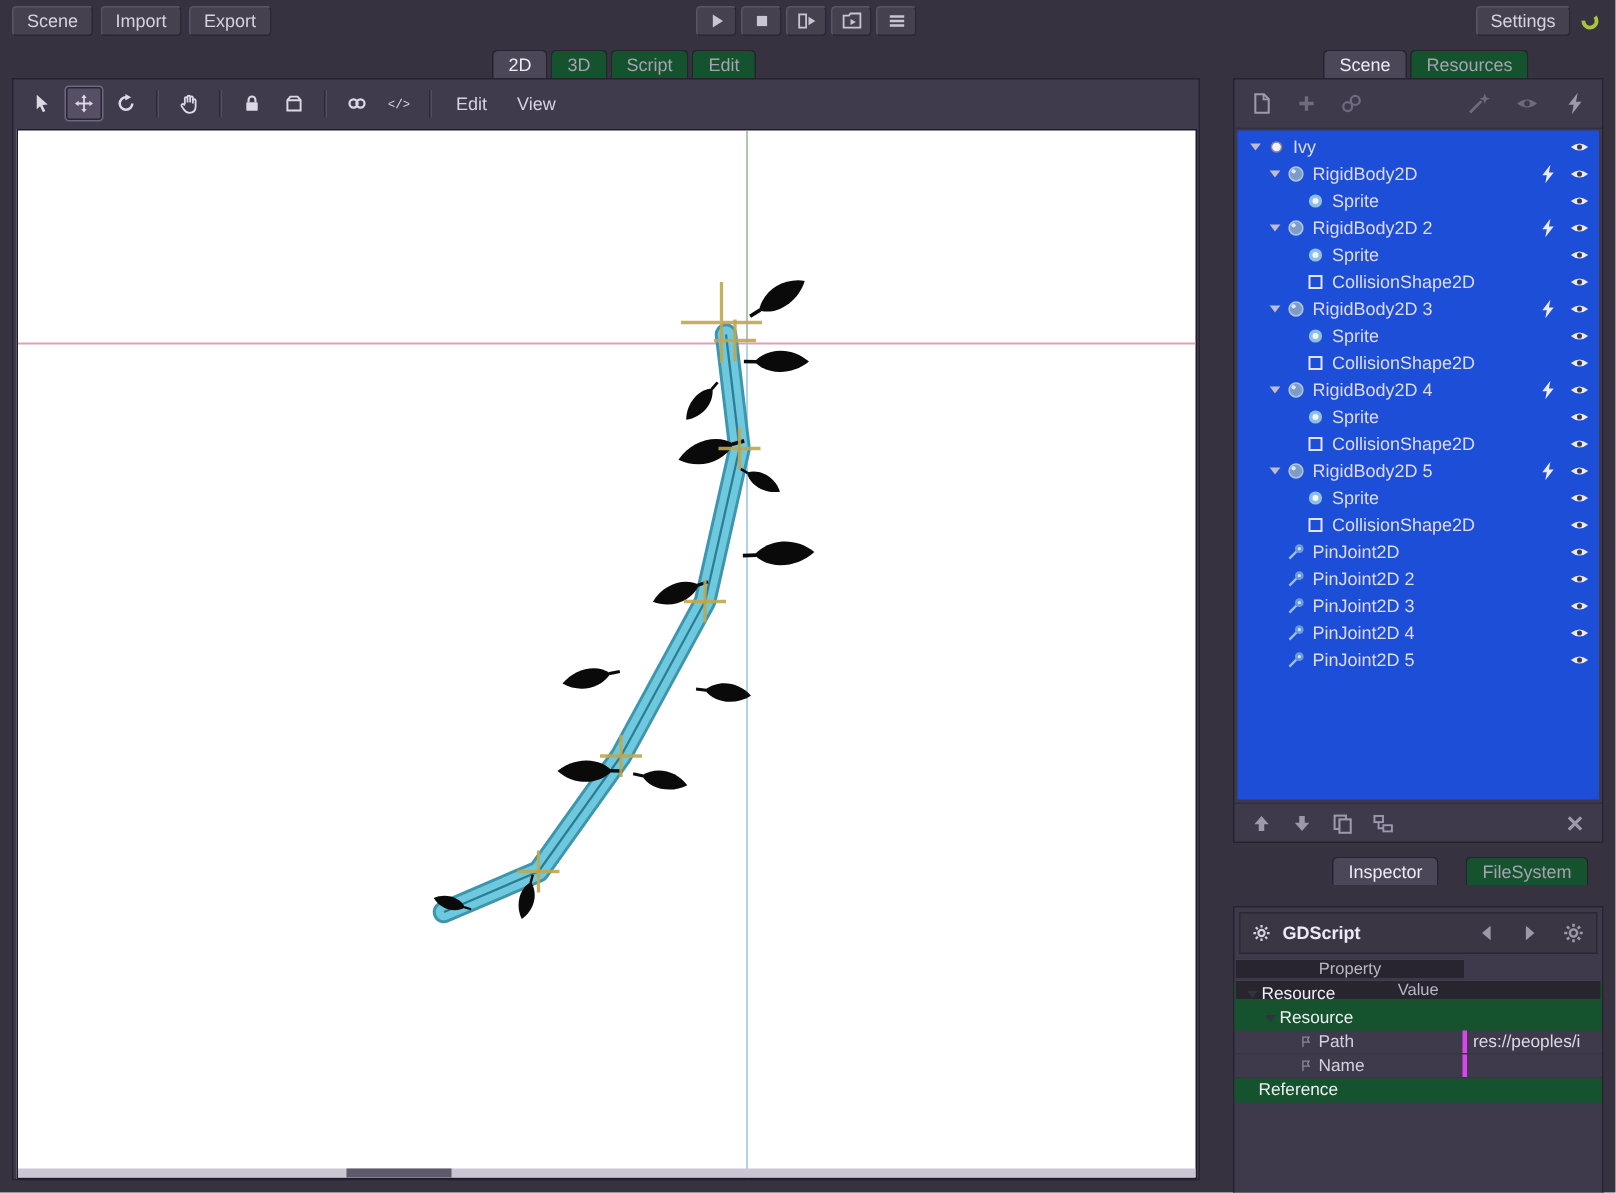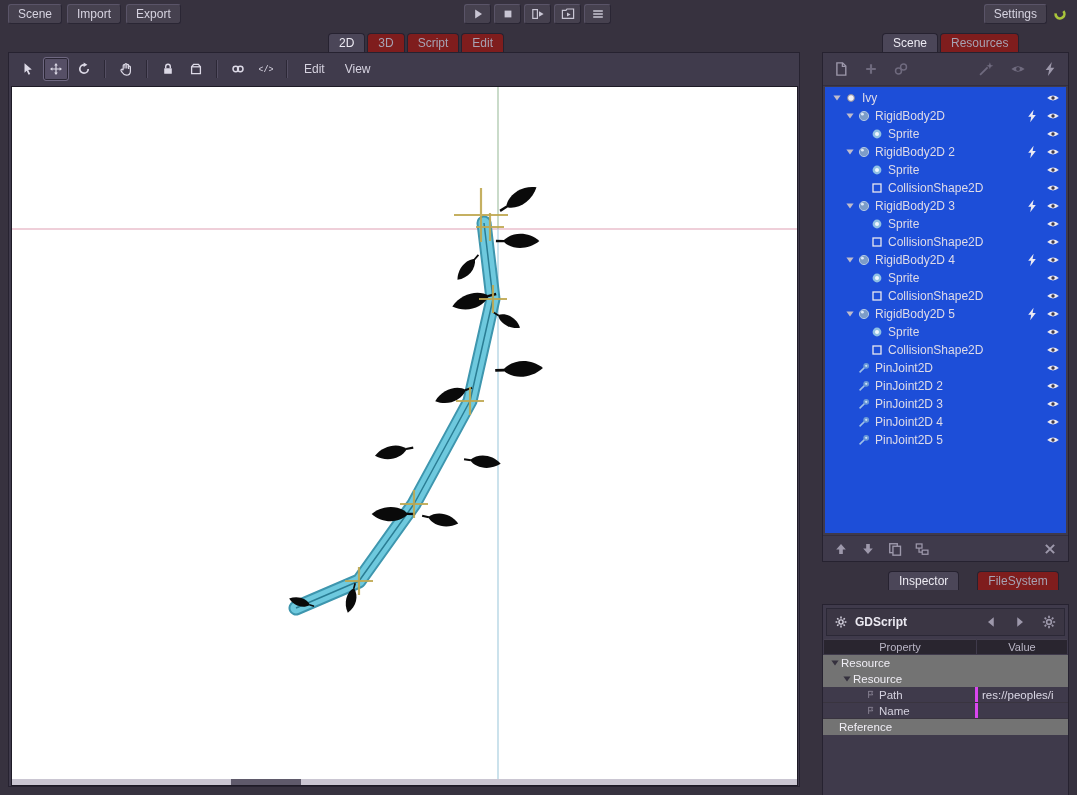--- a/index.html
+++ b/index.html
@@ -14,21 +14,21 @@
   .menu-group{display:flex;gap:5px;margin-left:8px;}
   .menu-btn{background:#46414f;border:1px solid #2a2634;border-top-color:#5a5468;border-left-color:#5a5468;border-radius:3px;color:#d6d3e0;font-size:12px;padding:2px 9px;height:20px;}
   .play-group{position:absolute;left:464px;top:4px;display:flex;gap:3px;}
   .tool-btn{width:27px;height:20px;background:#46414f;border:1px solid #2a2634;border-top-color:#5a5468;border-left-color:#5a5468;border-radius:3px;display:flex;align-items:center;justify-content:center;color:#c9c6d4;}
   .settings-group{position:absolute;right:10px;top:4px;display:flex;align-items:center;gap:6px;}
 
   
   .ws-tabs{position:absolute;left:20px;top:30px;width:792px;height:22px;display:flex;justify-content:center;align-items:flex-end;gap:2px;}
   .scene-tabs{position:absolute;left:822px;top:30px;width:247px;height:22px;display:flex;align-items:flex-end;gap:2px;padding-left:60px;}
   .insp-tabs{position:absolute;left:844px;top:568px;width:247px;height:22px;display:flex;align-items:flex-end;gap:18px;padding-left:44px;}
-  .tab{height:19px;padding:2px 10px 0;border-radius:4px 4px 0 0;background:#7f1d1d;color:#a6a2b2;border:1px solid #262230;border-bottom:none;white-space:nowrap;}
+  .tab{height:19px;padding:2px 10px 0;border-radius:4px 4px 0 0;background:#14532d;color:#a6a2b2;border:1px solid #262230;border-bottom:none;white-space:nowrap;}
   .tab.active{background:#4b4658;color:#eceaf2;}
 
   
   .canvas-panel{position:absolute;left:8px;top:52px;width:792px;height:735px;background:#403b4c;border:1px solid #262230;}
   .canvas-toolbar{height:32px;display:flex;align-items:center;padding-left:6px;gap:2px;}
   .tbtn{width:26px;height:24px;display:flex;align-items:center;justify-content:center;color:#dcd9e6;border-radius:3px;border:1px solid transparent;}
   .tbtn.active{background:#564f66;border-color:#6e6780;box-shadow:inset 0 0 0 1px #2a2634;}
   .tsep{width:2px;height:18px;background:#2c2836;border-right:1px solid #544e62;margin:0 5px;}
   .tmenu{padding:3px 9px;color:#d6d3e0;}
   .canvas{position:absolute;left:2px;top:33px;width:787px;height:700px;background:#ffffff;border:1px solid #1e1b26;}
@@ -52,26 +52,26 @@
   .node-icn svg{width:100%;height:100%;}
   .row-right{position:absolute;right:6px;display:flex;gap:7px;align-items:center;color:#eceaf2;}
   .tree-toolbar{position:absolute;left:0;right:0;bottom:0;height:26px;display:flex;align-items:center;gap:11px;padding:0 10px;border-top:1px solid #332f3e;}
   .tree-toolbar .right{margin-left:auto;display:flex;}
 
   
   .inspector{position:absolute;left:822px;top:604px;width:247px;height:197px;background:#3f3a4b;border:1px solid #262230;}
   .insp-header{height:28px;margin:3px;background:#3b3644;border:1px solid #2b2836;display:flex;align-items:center;gap:7px;padding:0 7px;}
   .insp-title{font-weight:bold;color:#eceaf2;}
   .insp-nav{margin-left:auto;display:flex;gap:13px;align-items:center;}
-  .insp-cols{display:flex;height:15px;gap:1px;padding:0 1px;margin-bottom:1px;}
+  .insp-cols{display:flex;height:15px;gap:1px;padding:0 1px;margin-bottom:1px;flex-direction:column;}
   .insp-cols>div{background:#29252f;color:#bab6c6;font-size:11px;display:flex;align-items:center;justify-content:center;border-top:1px solid #45404f;}
   .col-prop{width:152px;flex:none;}
   .col-val{flex:1;}
   .irow{height:16px;display:flex;align-items:center;font-size:11.5px;}
-  .irow.cat{background:#737373;color:#f0eef5;}
+  .irow.cat{background:#14532d;color:#f0eef5;}
   .irow .prop-name{display:flex;align-items:center;width:152px;flex:none;overflow:hidden;white-space:nowrap;gap:3px;color:#d4d1de;}
   .irow .prop-name .tw{color:#8d8899;width:11px;height:11px;}
   .irow .prop-val{flex:1;align-self:stretch;display:flex;align-items:center;border-left:3px solid #d946ef;padding-left:4px;overflow:hidden;white-space:nowrap;color:#dcd9e6;}
   .irow.prop{border-bottom:1px solid #39343f;}
 </style>
 </head>
 <body>
 
 <div class="app">
 

